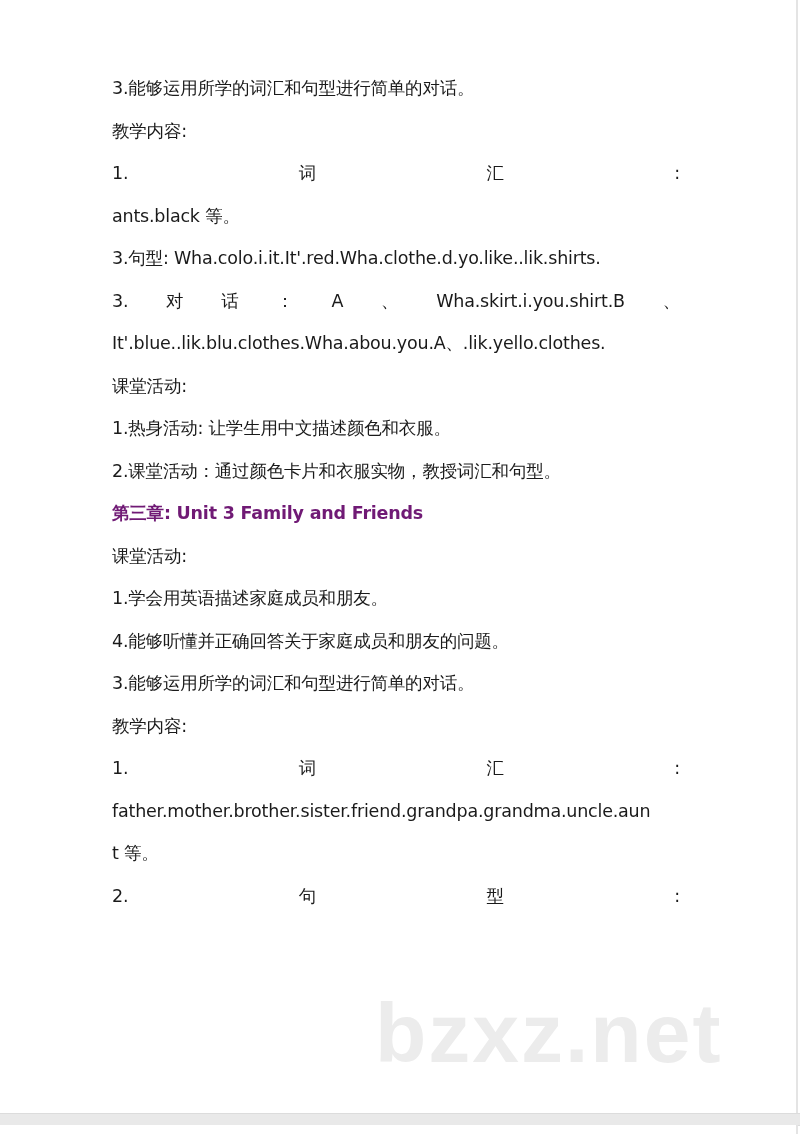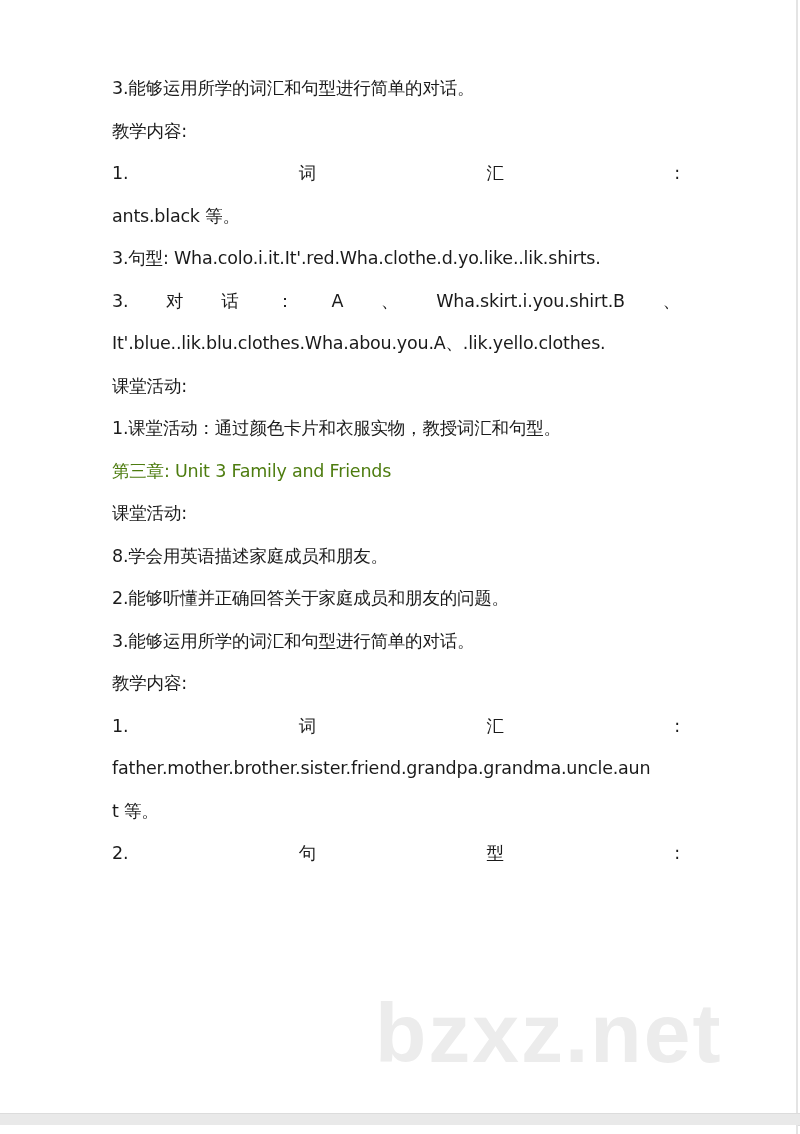--- a/index.html
+++ b/index.html
@@ -51,22 +51,22 @@
       width: 568px;
     }
     .line {
       height: 42.5px;
       line-height: 28px;
       font-size: 17.5px;
       white-space: nowrap;
       letter-spacing: -0.2px;
     }
     .line.bold {
-      font-weight: normal;
-      color: #4d7c0f;
+      font-weight: bold;
+      color: #701a75;
     }
     .line.justify {
       display: flex;
       justify-content: space-between;
     }
     .line.justify span {
       display: inline-block;
     }
     .watermark {
       position: absolute;
@@ -101,25 +101,26 @@
       <span>对</span>
       <span>话</span>
       <span>：</span>
       <span>A</span>
       <span>、</span>
       <span>Wha.skirt.i.you.shirt.B</span>
       <span>、</span>
     </div>
     <div class="line">It'.blue..lik.blu.clothes.Wha.abou.you.A、.lik.yello.clothes.</div>
     <div class="line">课堂活动:</div>
-    <div class="line">1.课堂活动：通过颜色卡片和衣服实物，教授词汇和句型。</div>
+    <div class="line">1.热身活动: 让学生用中文描述颜色和衣服。</div>
+    <div class="line">2.课堂活动：通过颜色卡片和衣服实物，教授词汇和句型。</div>
     <div class="line bold">第三章: Unit 3 Family and Friends</div>
     <div class="line">课堂活动:</div>
-    <div class="line">8.学会用英语描述家庭成员和朋友。</div>
-    <div class="line">2.能够听懂并正确回答关于家庭成员和朋友的问题。</div>
+    <div class="line">1.学会用英语描述家庭成员和朋友。</div>
+    <div class="line">4.能够听懂并正确回答关于家庭成员和朋友的问题。</div>
     <div class="line">3.能够运用所学的词汇和句型进行简单的对话。</div>
     <div class="line">教学内容:</div>
     <div class="line justify">
       <span>1.</span>
       <span>词</span>
       <span>汇</span>
       <span>:</span>
     </div>
     <div class="line">father.mother.brother.sister.friend.grandpa.grandma.uncle.aun</div>
     <div class="line">t 等。</div>

